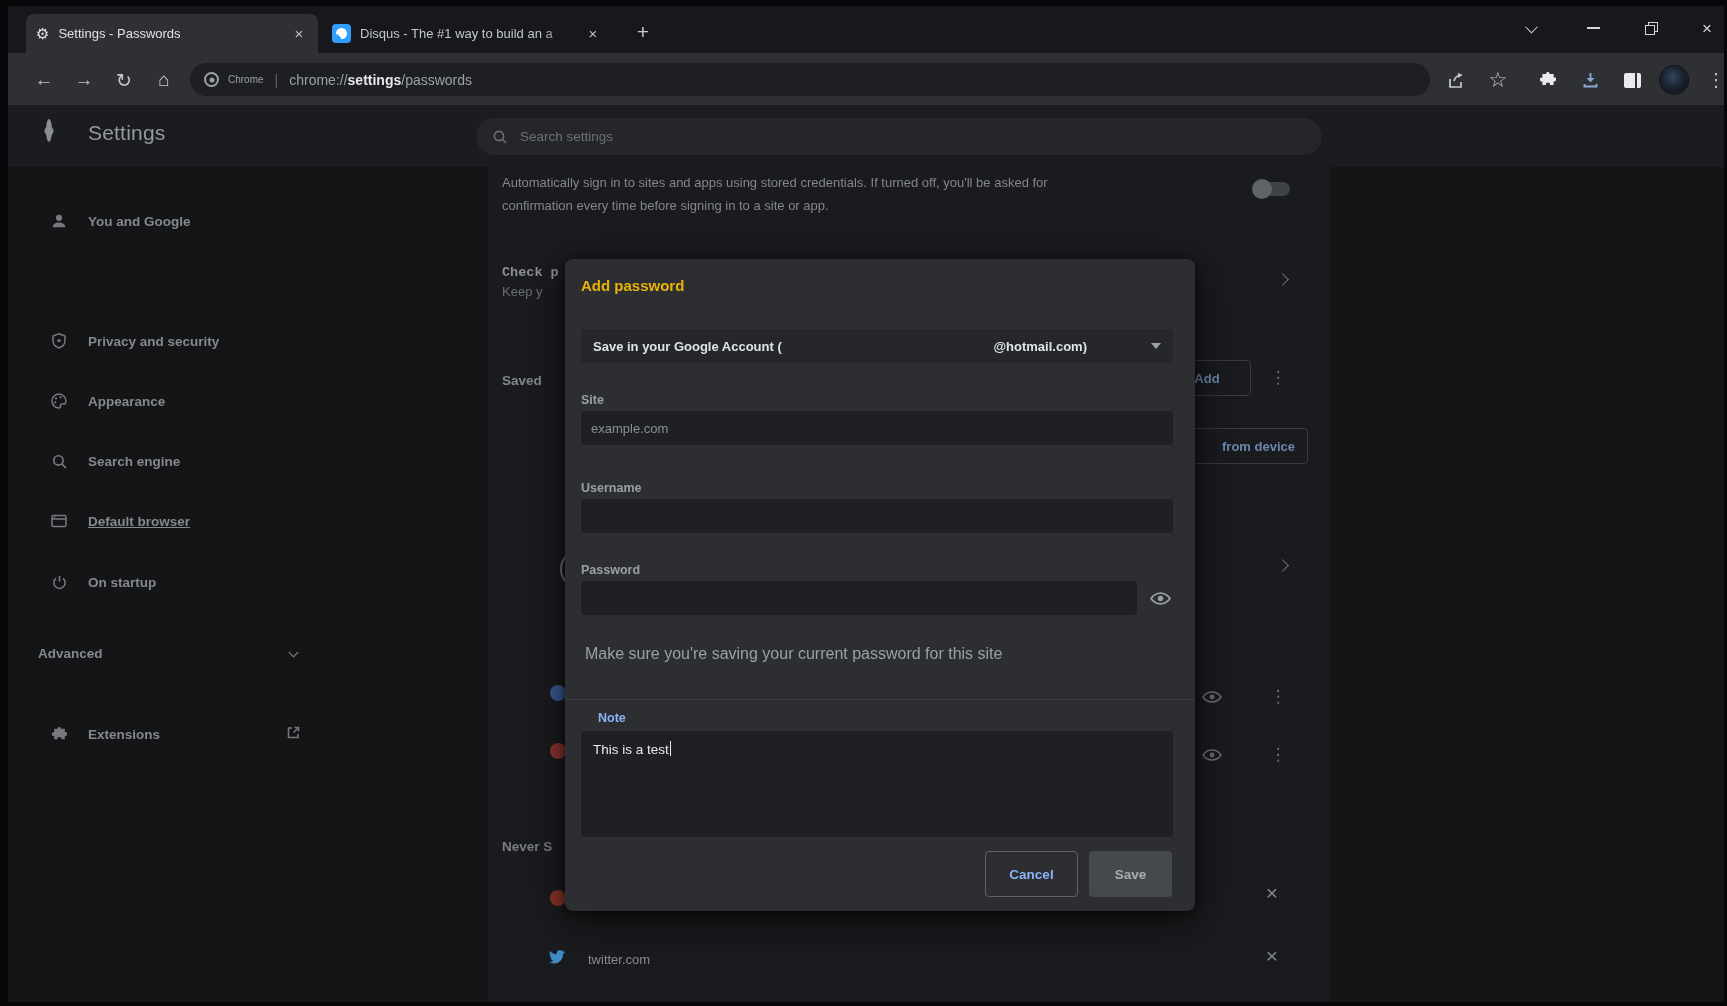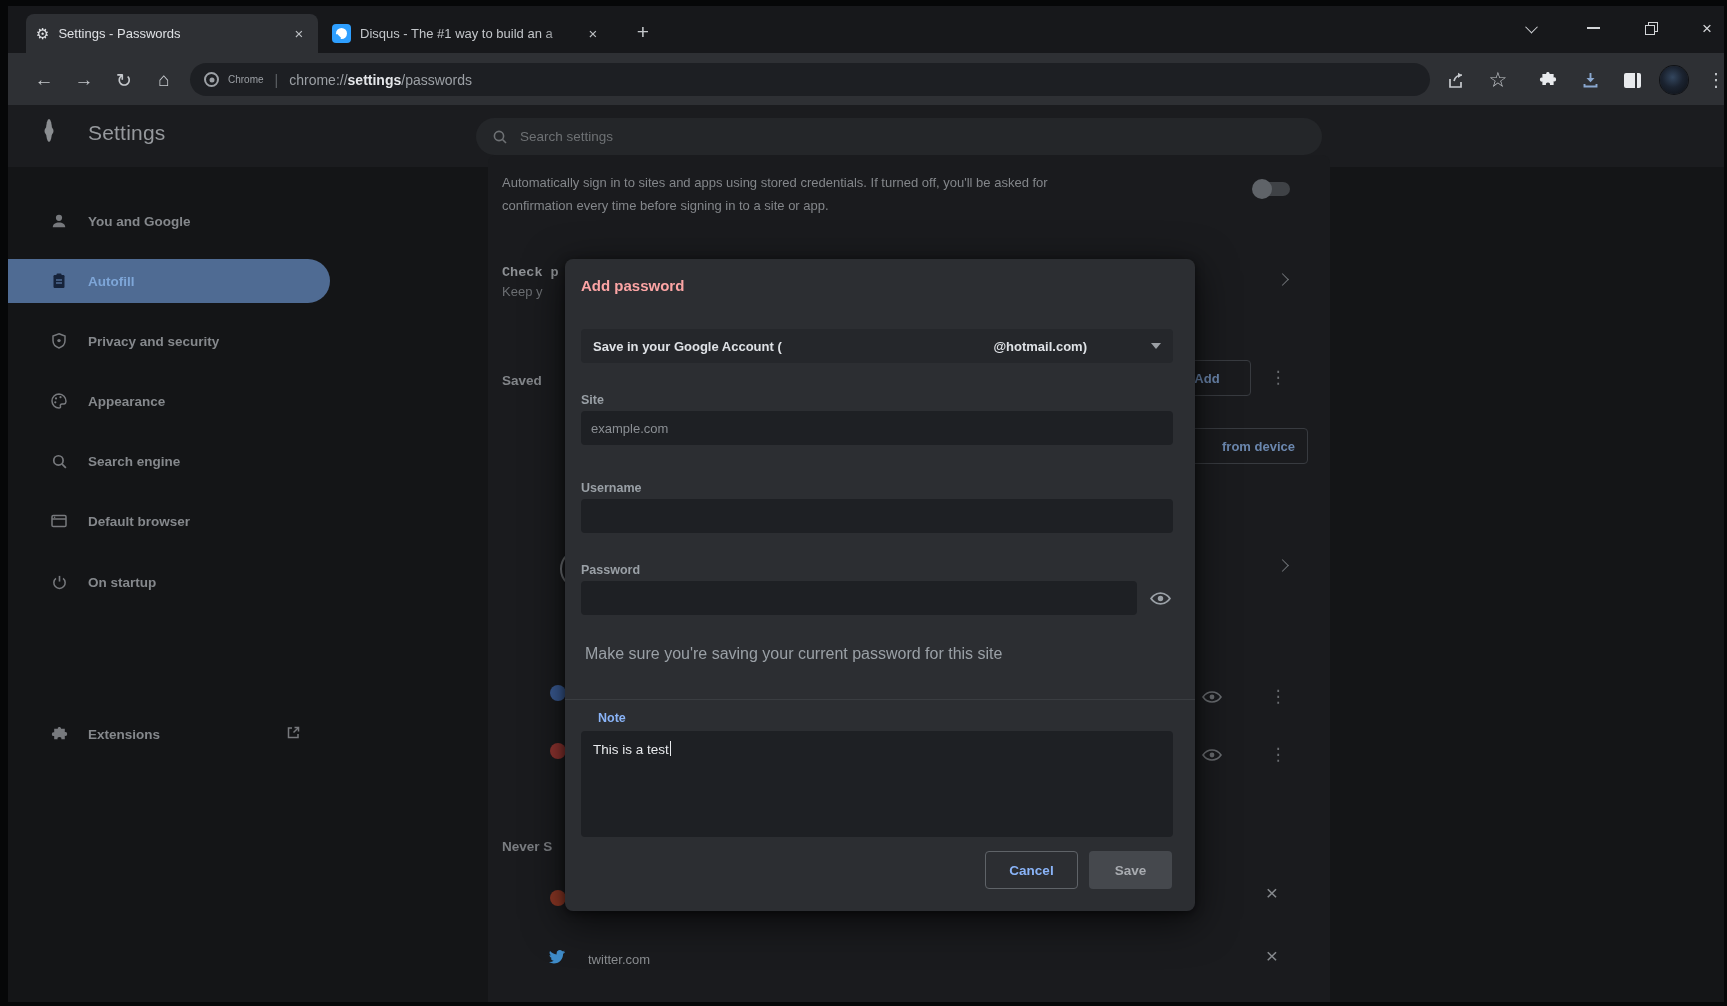--- a/index.html
+++ b/index.html
@@ -74,35 +74,35 @@
   .ghost-btn{position:absolute;height:36px;border:1px solid #383b40;border-radius:4px;color:#6b87ae;font-size:13px;font-weight:700;display:flex;align-items:center;justify-content:center;background:transparent;}
   .dots{position:absolute;color:#6a6d71;font-size:17px;line-height:1;width:20px;text-align:center;}
   .mini-eye{position:absolute;color:#6a6d71;}
   .fav{position:absolute;width:16px;height:16px;border-radius:50%;}
   .xdel{position:absolute;width:24px;height:24px;color:#86898d;font-size:21px;line-height:22px;text-align:center;font-weight:400;}
   .part-circle{position:absolute;width:40px;height:40px;border-radius:50%;border:2px solid #74777b;}
 
   
   .dialog{position:absolute;left:557px;top:154px;width:630px;height:652px;background:#2c2e32;border-radius:8px;
     box-shadow:0 10px 40px rgba(0,0,0,.65),0 2px 8px rgba(0,0,0,.5);}
-  .dlg-title{position:absolute;left:16px;top:18px;font-size:15px;color:#fca5a5;font-weight:700;}
+  .dlg-title{position:absolute;left:16px;top:18px;font-size:15px;color:#eab308;font-weight:700;}
   .dlg-select{position:absolute;left:16px;top:70px;width:592px;height:34px;background:#25272b;border-radius:4px;display:flex;align-items:center;padding:0 12px;}
   .dlg-select .pv{font-size:13px;font-weight:700;color:#dfe2e6;}
   .dlg-select .sv{font-size:13px;font-weight:700;color:#dfe2e6;margin-left:auto;margin-right:64px;}
   .caret{width:0;height:0;border-left:5px solid transparent;border-right:5px solid transparent;border-top:6px solid #9ca0a5;}
   .dlg-label{position:absolute;left:16px;font-size:12.5px;font-weight:700;color:#9aa0a6;}
   .dlg-label.focused{color:#8ab4f8;padding-left:17px;}
   .dlg-input{position:absolute;left:16px;width:592px;height:34px;background:#1e2024;border:none;border-radius:4px;
     color:#e8eaed;font-size:13px;padding:0 10px;outline:none;font-family:inherit;}
   .dlg-input::placeholder{color:#8b8f94;}
   .dlg-hint{position:absolute;left:20px;top:386px;font-size:16px;color:#9aa0a6;}
   .dlg-divider{position:absolute;left:0;right:0;top:440px;height:1px;background:#3a3d41;}
   .note-area{position:absolute;left:16px;top:472px;width:592px;height:106px;background:#1e2024;border-radius:4px;padding:10px 12px;font-size:13.5px;color:#e8eaed;}
   .cursor-bar{display:inline-block;width:1.5px;height:15px;background:#e8eaed;margin-left:1px;vertical-align:-2px;}
-  .btn{position:absolute;top:592px;height:38px;border-radius:4px;font-size:13.5px;font-weight:700;display:flex;align-items:center;justify-content:center;font-family:inherit;}
+  .btn{position:absolute;top:592px;height:46px;border-radius:4px;font-size:13.5px;font-weight:700;display:flex;align-items:center;justify-content:center;font-family:inherit;}
   .btn.cancel{left:420px;width:93px;background:transparent;border:1px solid #5f6368;color:#8ab4f8;}
   .btn.save{left:524px;width:83px;background:#45484d;border:none;color:#a9acb1;}
   .pw-eye{position:absolute;left:578px;top:322px;width:34px;height:34px;display:flex;align-items:center;justify-content:center;color:#9aa0a6;}
 </style>
 </head>
 <body>
 
 <div class="window">
 
   <div class="tabbar">
@@ -194,30 +194,20 @@
 
     <div class="side-item" style="top:94px;">
       <span class="ic">
           <svg width="18" height="18" viewBox="0 0 18 18">
             <circle cx="9" cy="5.8" r="3.1" fill="currentColor"></circle>
             <path d="M2.8 15.2c0-3.1 2.7-4.7 6.2-4.7s6.2 1.6 6.2 4.7z" fill="currentColor"></path>
           </svg>
         </span>
       <span>You and Google</span>
     </div>
-    <div class="side-item selected" style="top:154px;">
-      <span class="ic">
-          <svg width="18" height="18" viewBox="0 0 18 18">
-            <rect x="3.5" y="3" width="11" height="13" rx="1.2" fill="currentColor"></rect>
-            <rect x="6.5" y="1.5" width="5" height="3" rx="1" fill="currentColor"></rect>
-            <path d="M6 8h6M6 11h6" stroke="#4f6b93" stroke-width="1.4"></path>
-          </svg>
-        </span>
-      <span>Autofill</span>
-    </div>
     <div class="side-item" style="top:214px;">
       <span class="ic">
           <svg width="18" height="18" viewBox="0 0 18 18">
             <path d="M9 1.8l6 2.2v4.6c0 3.7-2.5 6.3-6 7.4-3.5-1.1-6-3.7-6-7.4V4z" fill="none" stroke="currentColor" stroke-width="1.5"></path>
             <circle cx="9" cy="8.6" r="1.7" fill="currentColor"></circle>
           </svg>
         </span>
       <span>Privacy and security</span>
     </div>
     <div class="side-item" style="top:274px;">
@@ -233,38 +223,42 @@
     </div>
     <div class="side-item" style="top:334px;">
       <span class="ic">
           <svg width="17" height="17" viewBox="0 0 16 16">
             <circle cx="7" cy="7" r="4.4" fill="none" stroke="currentColor" stroke-width="1.6"></circle>
             <path d="M10.4 10.4L14 14" stroke="currentColor" stroke-width="1.6"></path>
           </svg>
         </span>
       <span>Search engine</span>
     </div>
-    <div class="side-item" style="top:394px;">
+    <div class="side-item" style="top:394px;text-decoration:underline;">
       <span class="ic">
           <svg width="18" height="18" viewBox="0 0 18 18">
             <rect x="2" y="3.5" width="14" height="11" rx="1.3" fill="none" stroke="currentColor" stroke-width="1.5"></rect>
             <path d="M2 7h14" stroke="currentColor" stroke-width="1.5"></path>
             <circle cx="4.6" cy="5.3" r=".8" fill="currentColor"></circle>
           </svg>
         </span>
       <span>Default browser</span>
     </div>
     <div class="side-item" style="top:455px;">
       <span class="ic">
           <svg width="17" height="17" viewBox="0 0 18 18">
             <path d="M9 2v6" stroke="currentColor" stroke-width="1.7"></path>
             <path d="M5.2 4.6a6 6 0 1 0 7.6 0" fill="none" stroke="currentColor" stroke-width="1.6"></path>
           </svg>
         </span>
       <span>On startup</span>
+    </div>
+    <div class="side-item" style="top:526px;padding-left:30px;position:absolute;">
+      <span>Advanced</span>
+      <span class="adv-chev"></span>
     </div>
     <div class="side-item" style="top:607px;">
       <span class="ic">
           <svg width="17" height="17" viewBox="0 0 16 16">
             <path d="M6.5 1.5a1.7 1.7 0 0 1 3 1.1H13v3.1a1.8 1.8 0 1 1 0 3.5v3.3H9.7a1.8 1.8 0 1 0-3.5 0H3V9.4a1.8 1.8 0 1 1 0-3.5V2.6h3.4c0-.4.1-.8.1-1.1z" fill="currentColor"></path>
           </svg>
         </span>
       <span>Extensions</span>
       <span class="ext-link"><svg width="15" height="15" viewBox="0 0 15 15">
             <path d="M6 3H2.5v9.5H12V9" fill="none" stroke="currentColor" stroke-width="1.5"></path>

